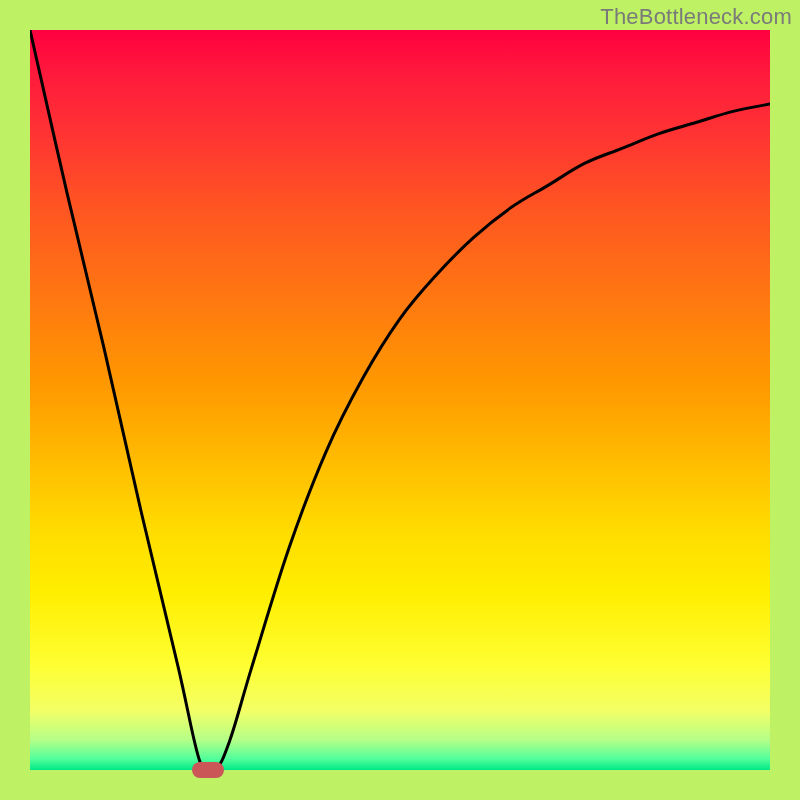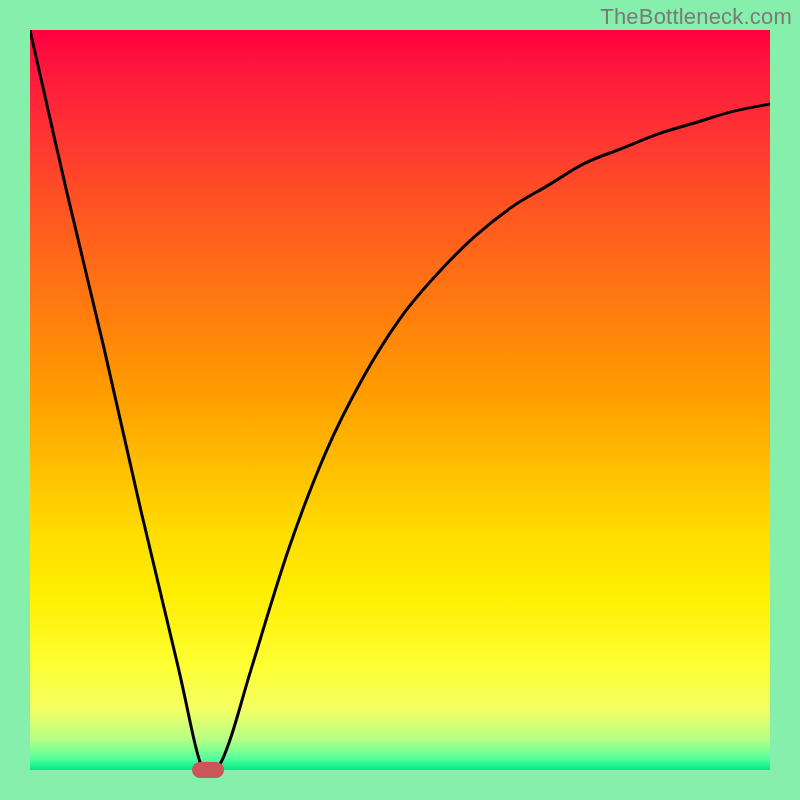--- a/index.html
+++ b/index.html
@@ -9,21 +9,21 @@
     height: 800px;
     background: #000;
     overflow: hidden;
   }
   .frame {
     position: absolute;
     left: 0;
     top: 0;
     width: 800px;
     height: 800px;
-    background: #86efac;
+    background: #bef264;
   }
   .plot {
     position: absolute;
     left: 30px;
     top: 30px;
     width: 740px;
     height: 740px;
     background: linear-gradient(to bottom,
       #ff0040 0%,
       #ff1a3c 6%,

